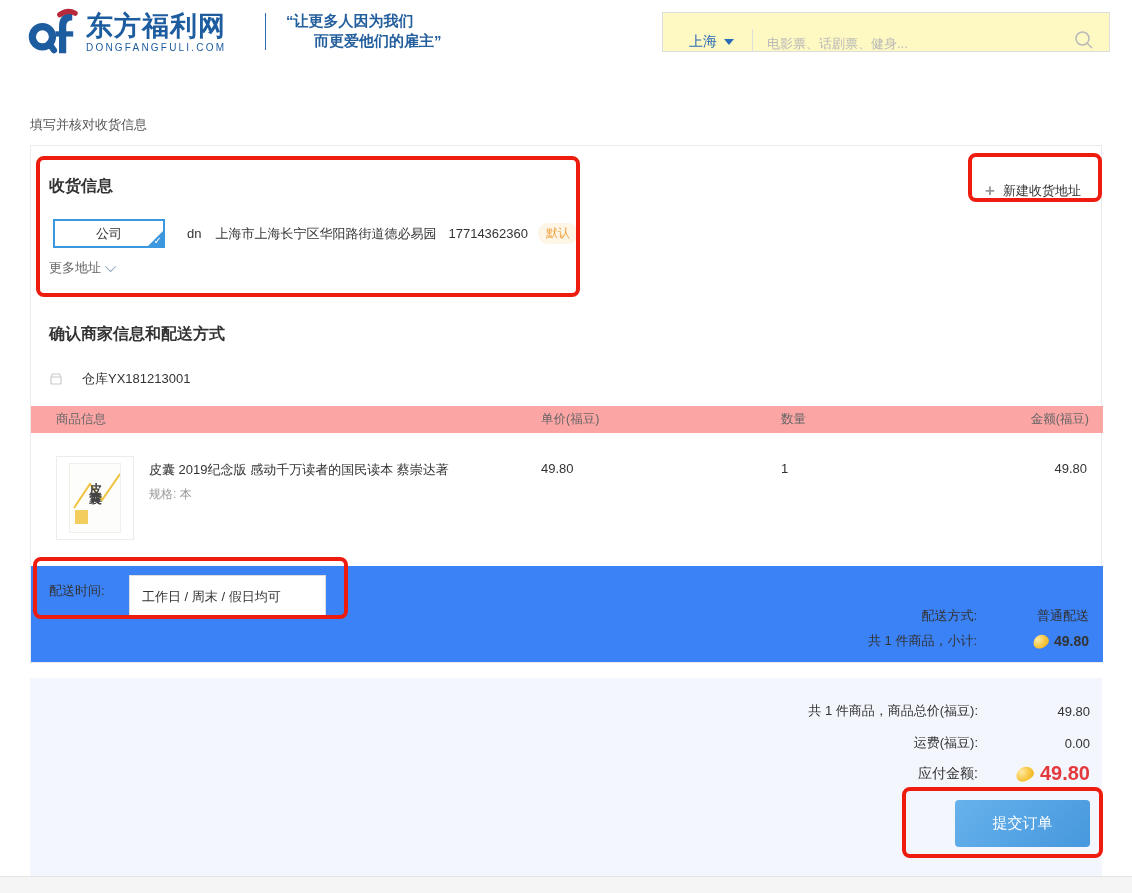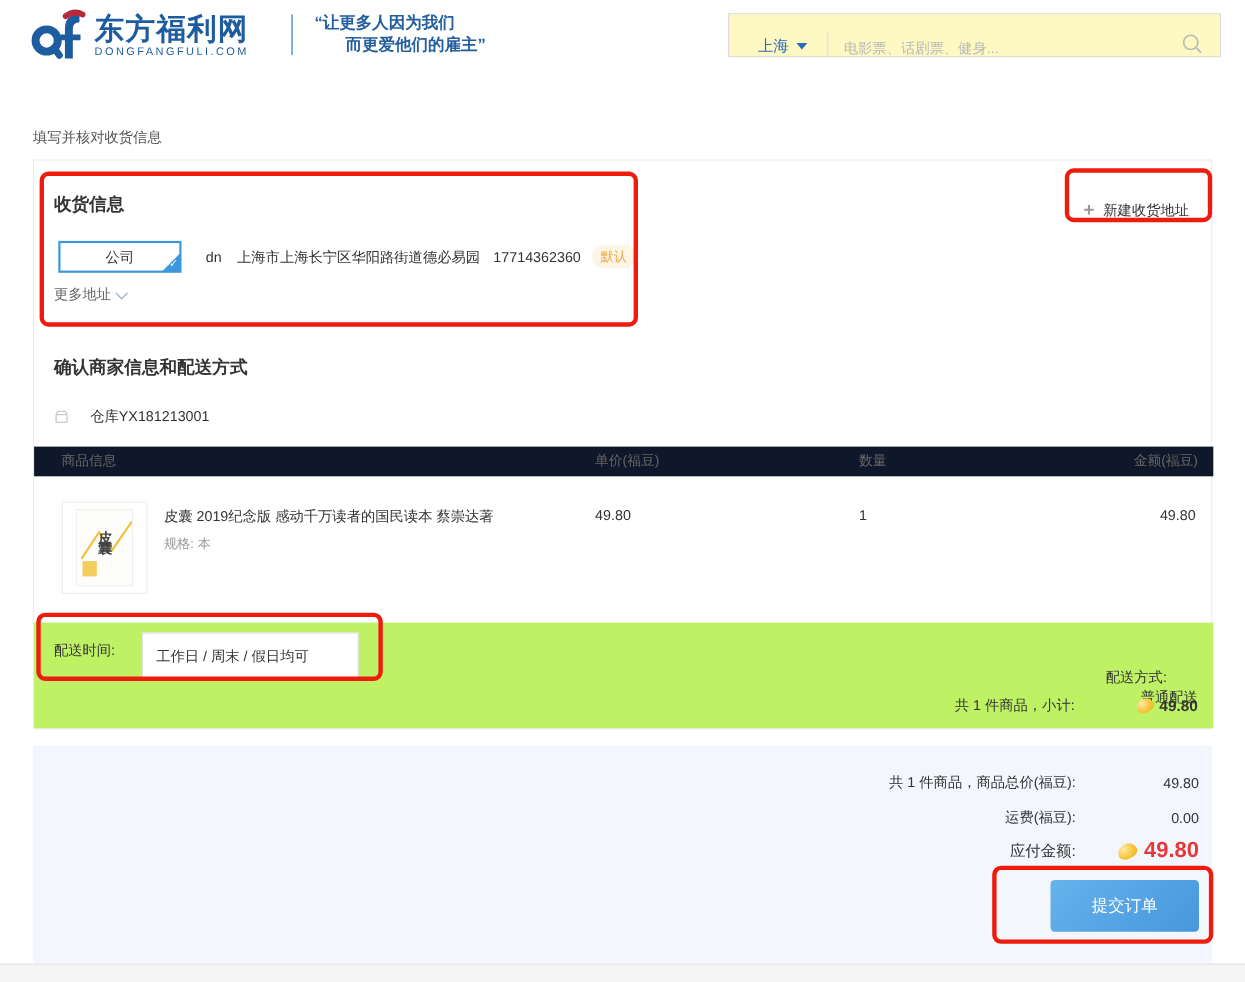--- a/index.html
+++ b/index.html
@@ -50,45 +50,45 @@
   .addr-badge { margin-left:10px; font-size:12px; color:#f0a13f; background:#fdf6e7;
     padding:2px 8px; border-radius:10px; }
 
   .more-addr { position:absolute; left:18px; top:113px; display:flex; align-items:center; gap:7px;
     font-size:13px; color:#666; cursor:pointer; }
   .chevron { width:8px; height:8px; border-left:1.5px solid #8fa6bd; border-bottom:1.5px solid #8fa6bd;
     transform:rotate(-45deg) translateY(-2px); }
 
   .warehouse { position:absolute; left:18px; top:224px; display:flex; align-items:center; gap:19px; font-size:13px; color:#333; }
 
-  .thead { position:absolute; left:0; top:260px; width:1072px; height:27px; background:#0f172a; }
+  .thead { position:absolute; left:0; top:260px; width:1072px; height:27px; background:#fca5a5; }
   .thead span { position:absolute; top:0; line-height:27px; font-size:12.5px; color:#666; }
   .th1{ left:25px; } .th2{ left:510px; } .th3{ left:750px; } .th4{ right:14px; }
 
   .prod-img { position:absolute; left:25px; top:310px; width:78px; height:84px; border:1px solid #ececec;
     background:#fff; display:flex; align-items:center; justify-content:center; cursor:pointer; }
   .book { position:relative; width:52px; height:70px; background:#fdfdfb; border:1px solid #f0efe9; overflow:hidden; }
   .book-title { position:absolute; left:50%; top:8px; transform:translateX(-50%);
     writing-mode:vertical-rl; font-size:13px; font-weight:bold; color:#444; letter-spacing:9px; z-index:2; }
   .book-art { position:absolute; left:0; top:0; z-index:1; }
   .prod-title { position:absolute; left:118px; top:315px; width:420px; font-size:13px; color:#333; cursor:pointer; }
   .prod-spec { position:absolute; left:118px; top:340px; font-size:12px; color:#999; }
   .prod-price { position:absolute; left:510px; top:315px; font-size:13px; }
   .prod-qty { position:absolute; left:750px; top:315px; font-size:13px; }
   .prod-amount { position:absolute; right:14px; top:315px; font-size:13px; }
 
-  .delivery { position:absolute; left:0; top:420px; width:1072px; height:96px; background:#bef264; }
+  .delivery { position:absolute; left:0; top:420px; width:1072px; height:96px; background:#3b82f6; }
   .time-label { position:absolute; left:18px; top:16px; font-size:13px; color:#333; }
   .time-select { position:absolute; left:98px; top:9px; width:197px; height:44px; background:#fff;
     border:1px solid #ddd; display:flex; align-items:center; padding-left:12px; font-size:13px; color:#333; cursor:pointer; }
   .vrow { position:absolute; right:14px; display:flex; align-items:center; }
   .vrow .lbl { font-size:13px; color:#333; }
   .vrow .val { min-width:112px; display:flex; justify-content:flex-end; align-items:center; gap:5px;
     font-size:13px; color:#333; }
-  .row-method { top:41px;flex-direction:column; }
+  .row-method { top:41px; }
   .row-subtotal { top:66px; }
   .row-subtotal .val { font-weight:bold; font-size:14px; }
 
   .bean { display:inline-block; width:16px; height:13px;
     background:radial-gradient(circle at 35% 28%, #ffeaa6, #f7c53d 55%, #eda912);
     border-radius:55% 45% 60% 40% / 60% 55% 45% 40%; transform:rotate(-18deg); }
   .bean.big { width:18px; height:14px; }
 
   
   .summary { position:absolute; left:30px; top:678px; width:1072px; height:198px; background:#f3f6fc; }

